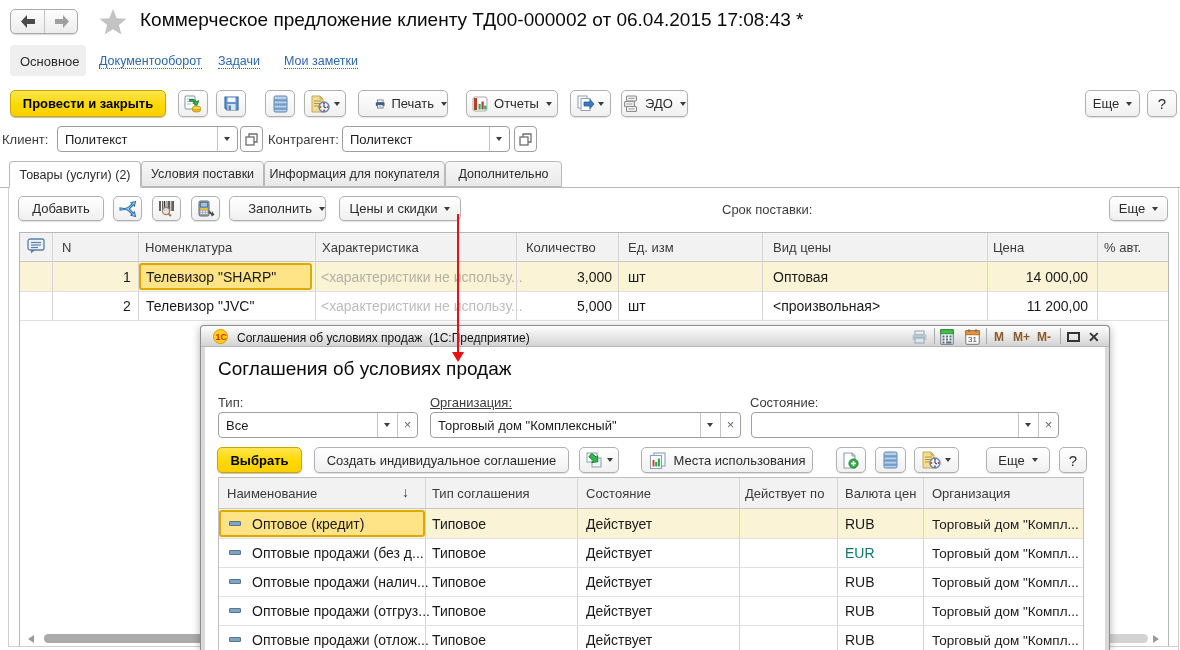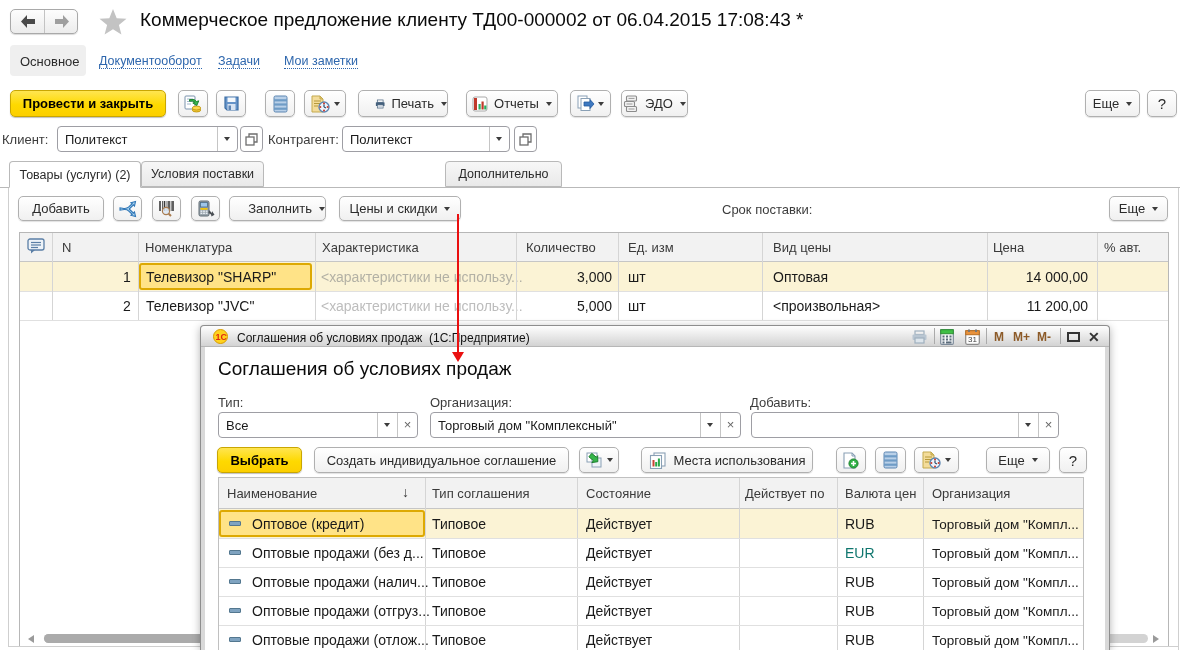--- a/index.html
+++ b/index.html
@@ -151,20 +151,21 @@
 <div class="abs" style="left:514px;top:126px;width:23px;height:26px;border:1px solid #9e9ea4;border-radius:4px;background:#fff;">
       <svg width="13" height="13" viewBox="0 0 13 13" style="position:absolute;left:4px;top:6px;">
         <rect x="1" y="4" width="8" height="8" fill="#fff" stroke="#6e6e6e" stroke-width="1.3"></rect>
         <path d="M4 4 L4 1 L12 1 L12 9 L9 9" fill="none" stroke="#6e6e6e" stroke-width="1.3"></path>
       </svg>
     </div>
 
 <div class="abs" style="left:0px;top:187px;width:1180px;height:1px;background:#b9b9b9;"></div>
 <div class="tabtn" style="left:9px;top:161px;width:132px;height:27px;background:#fff;border-bottom:1px solid #fff;">Товары (услуги) (2)</div>
 <div class="tabtn" style="left:141px;top:161px;width:123px;height:26px;">Условия поставки</div>
+<div class="tabtn" style="left:264px;top:161px;width:181px;height:26px;">Информация для покупателя</div>
 <div class="tabtn" style="left:445px;top:161px;width:117px;height:26px;">Дополнительно</div>
 
 <div class="btn" style="left:18px;top:196px;width:86px;height:25px;">Добавить</div>
 <div class="btn" style="left:113px;top:196px;width:29px;height:25px;">
   <svg width="18" height="18" viewBox="0 0 18 18">
         <path d="M16.5 1.5 L12 2.8 L13.2 3.7 L9.5 7.2 Q7.5 9 3.5 8.2 L1 7.8 L1 10.2 L3.5 9.8 Q7.5 9 9.5 10.8 L13.2 14.3 L12 15.2 L16.5 16.5 L15.5 12 L14.5 13.2 L11 9.8 Q9.8 9 11 8.2 L14.5 4.8 L15.5 6 Z" fill="#a8d4f0" stroke="#2e75b6" stroke-width="1.1"></path>
       </svg>
 </div>
 <div class="btn" style="left:152px;top:196px;width:29px;height:25px;">
   <svg width="17" height="17" viewBox="0 0 17 17">
@@ -301,22 +302,22 @@
 <div class="abs" style="left:994px;top:330px;font-size:12px;font-weight:bold;color:#8c5a28;">M</div>
 <div class="abs" style="left:1013px;top:330px;font-size:12px;font-weight:bold;color:#8c5a28;">M+</div>
 <div class="abs" style="left:1037px;top:330px;font-size:12px;font-weight:bold;color:#8c5a28;">M-</div>
 <div class="abs" style="left:1060px;top:328px;width:1px;height:16px;background:#aaa;"></div>
 <div class="abs" style="left:1067px;top:332px;width:13px;height:10px;border:2px solid #333;"></div>
 <div class="abs" style="left:1088px;top:329px;font-size:14px;font-weight:bold;color:#333;">✕</div>
 
 <div class="abs" style="left:205px;top:347px;width:900px;height:303px;background:#fff;"></div>
 <div class="abs" style="left:218px;top:358px;font-size:19px;color:#0a0a0a;">Соглашения об условиях продаж</div>
 <div class="lbl" style="left:218px;top:395px;">Тип:</div>
-<div class="lbl" style="left:430px;top:395px;">Организация:</div>
-<div class="lbl" style="left:750px;top:395px;">Добавить:</div>
+<div class="lbl" style="left:430px;top:395px;text-decoration:underline;">Организация:</div>
+<div class="lbl" style="left:750px;top:395px;">Состояние:</div>
 <div class="combo" style="left:218px;top:412px;width:200px;height:26px;">
       <span class="txt">Все</span>
       <span class="dd" style="right:20px;"></span>
       <span class="clr" style="right:0;">×</span>
     </div>
 <div class="combo" style="left:430px;top:412px;width:311px;height:26px;">
       <span class="txt">Торговый дом "Комплексный"</span>
       <span class="dd" style="right:20px;"></span>
       <span class="clr" style="right:0;">×</span>
     </div>

